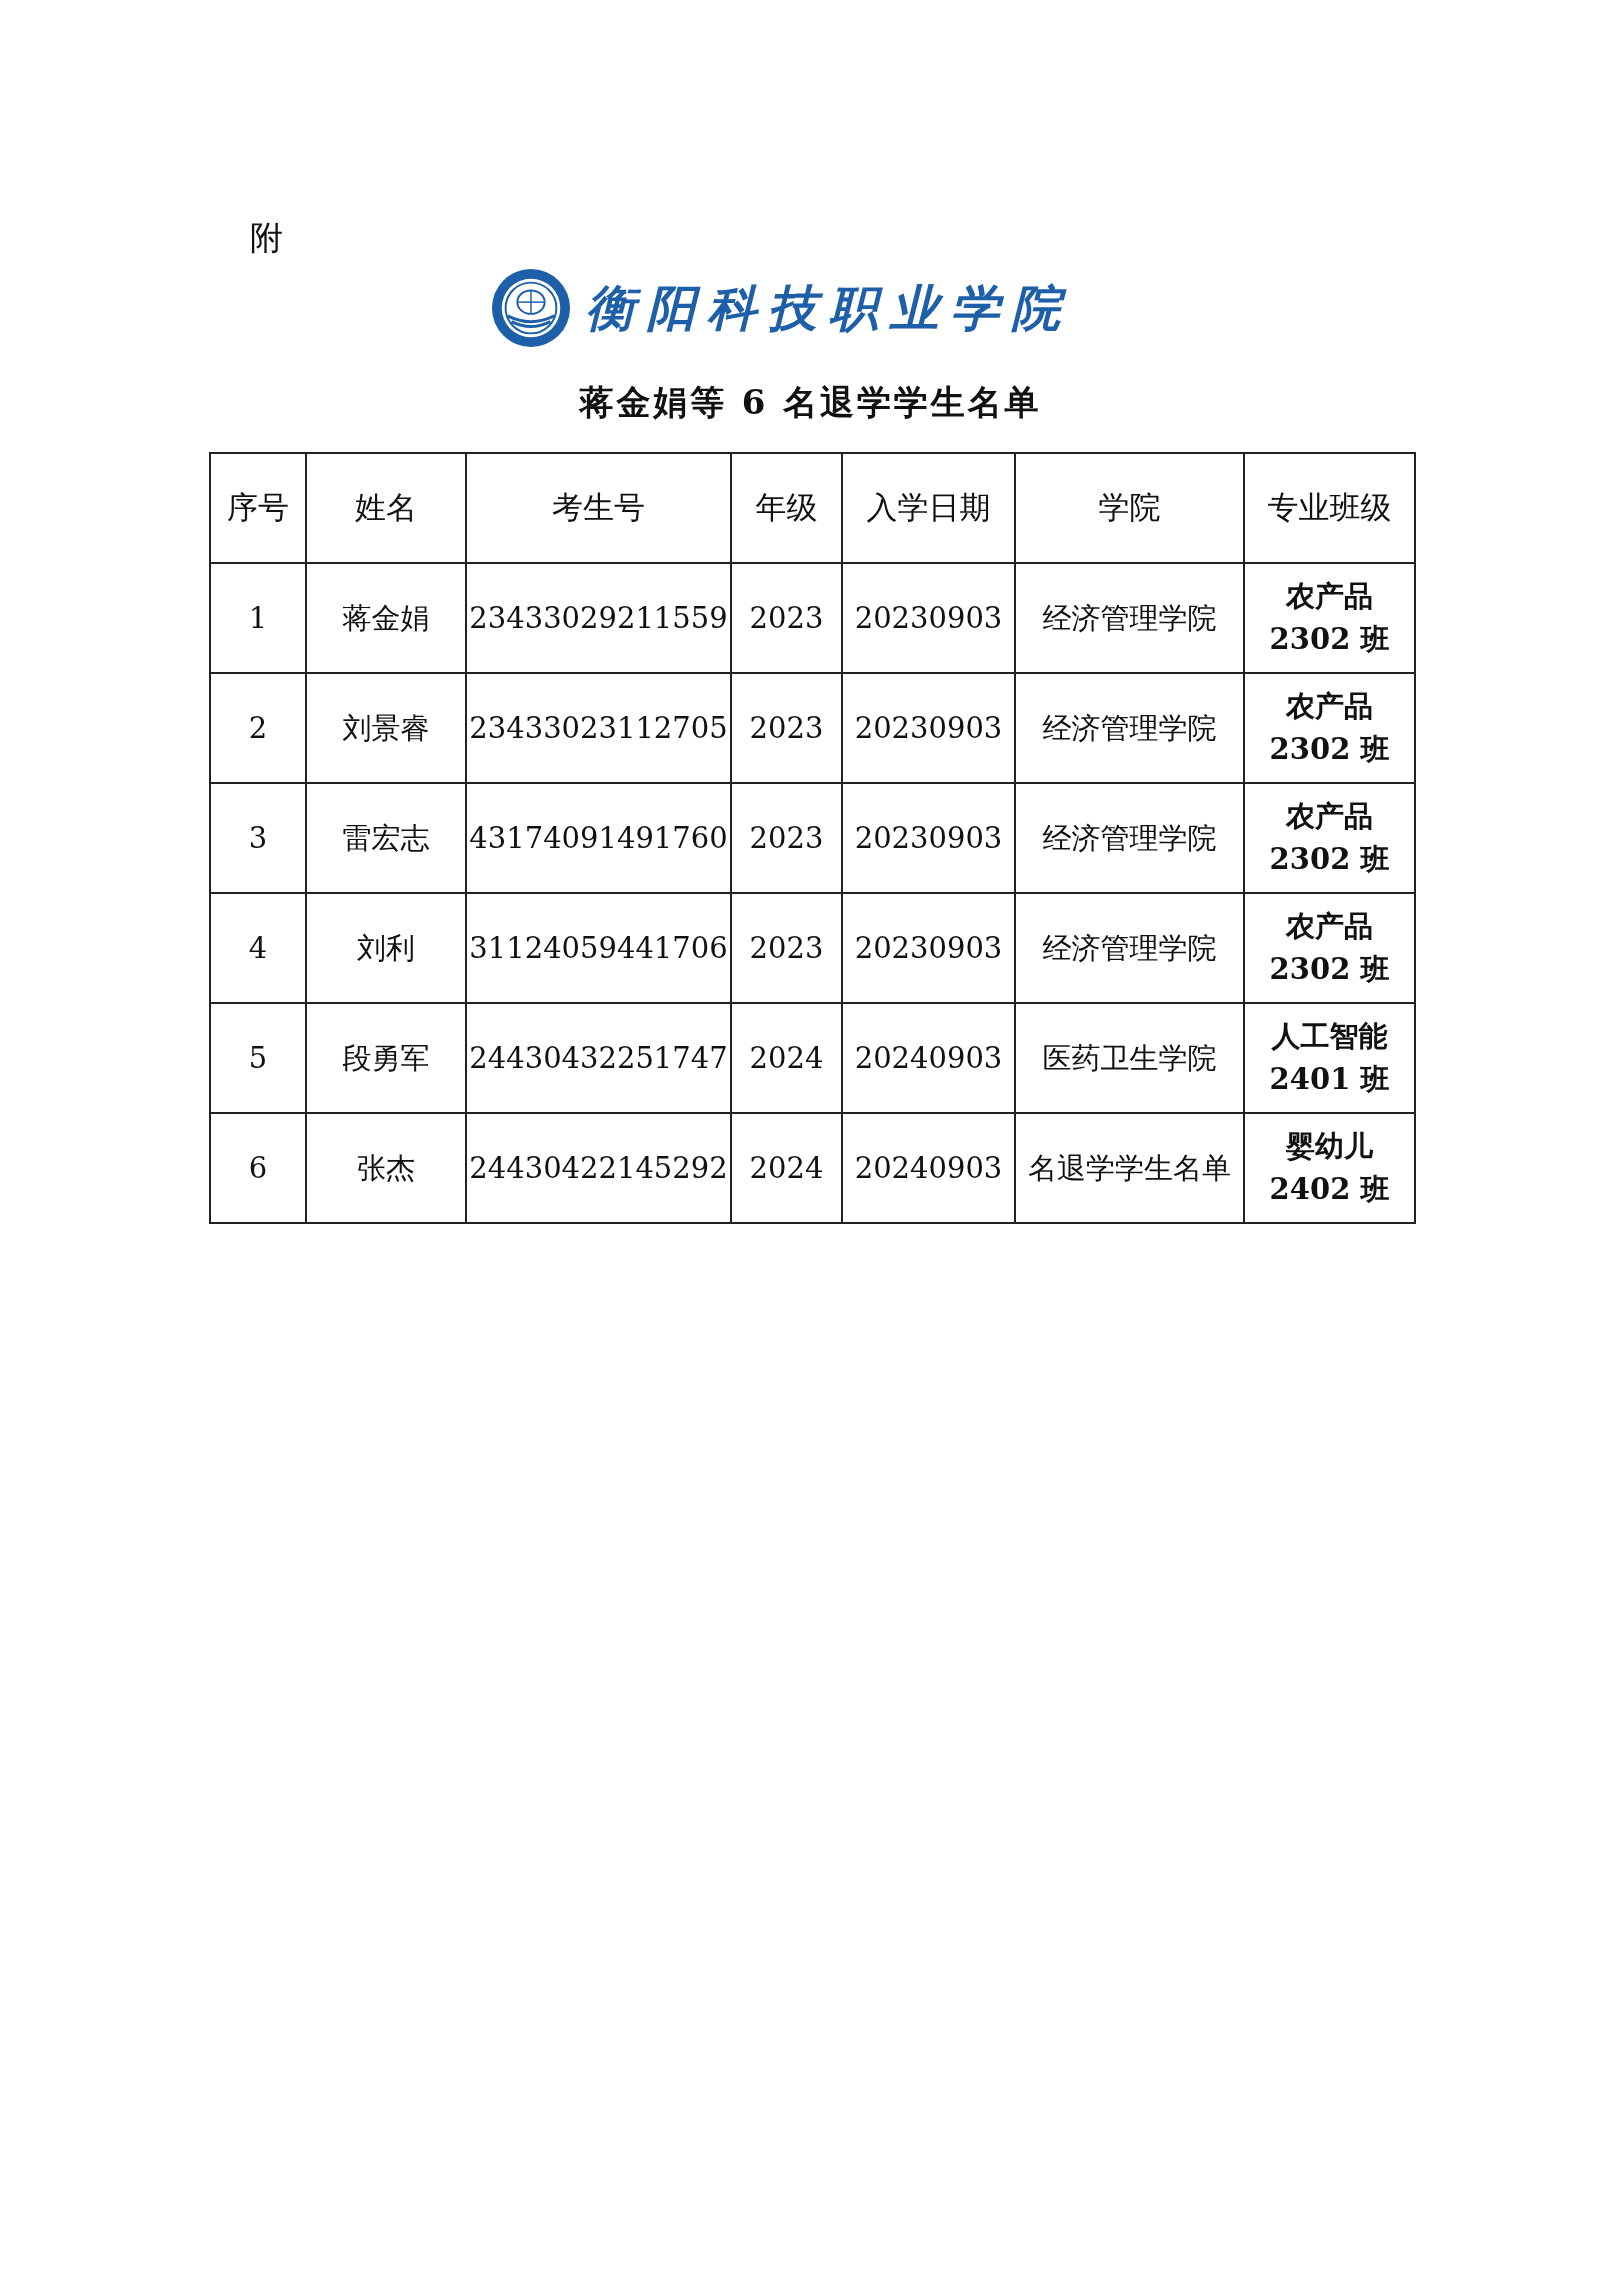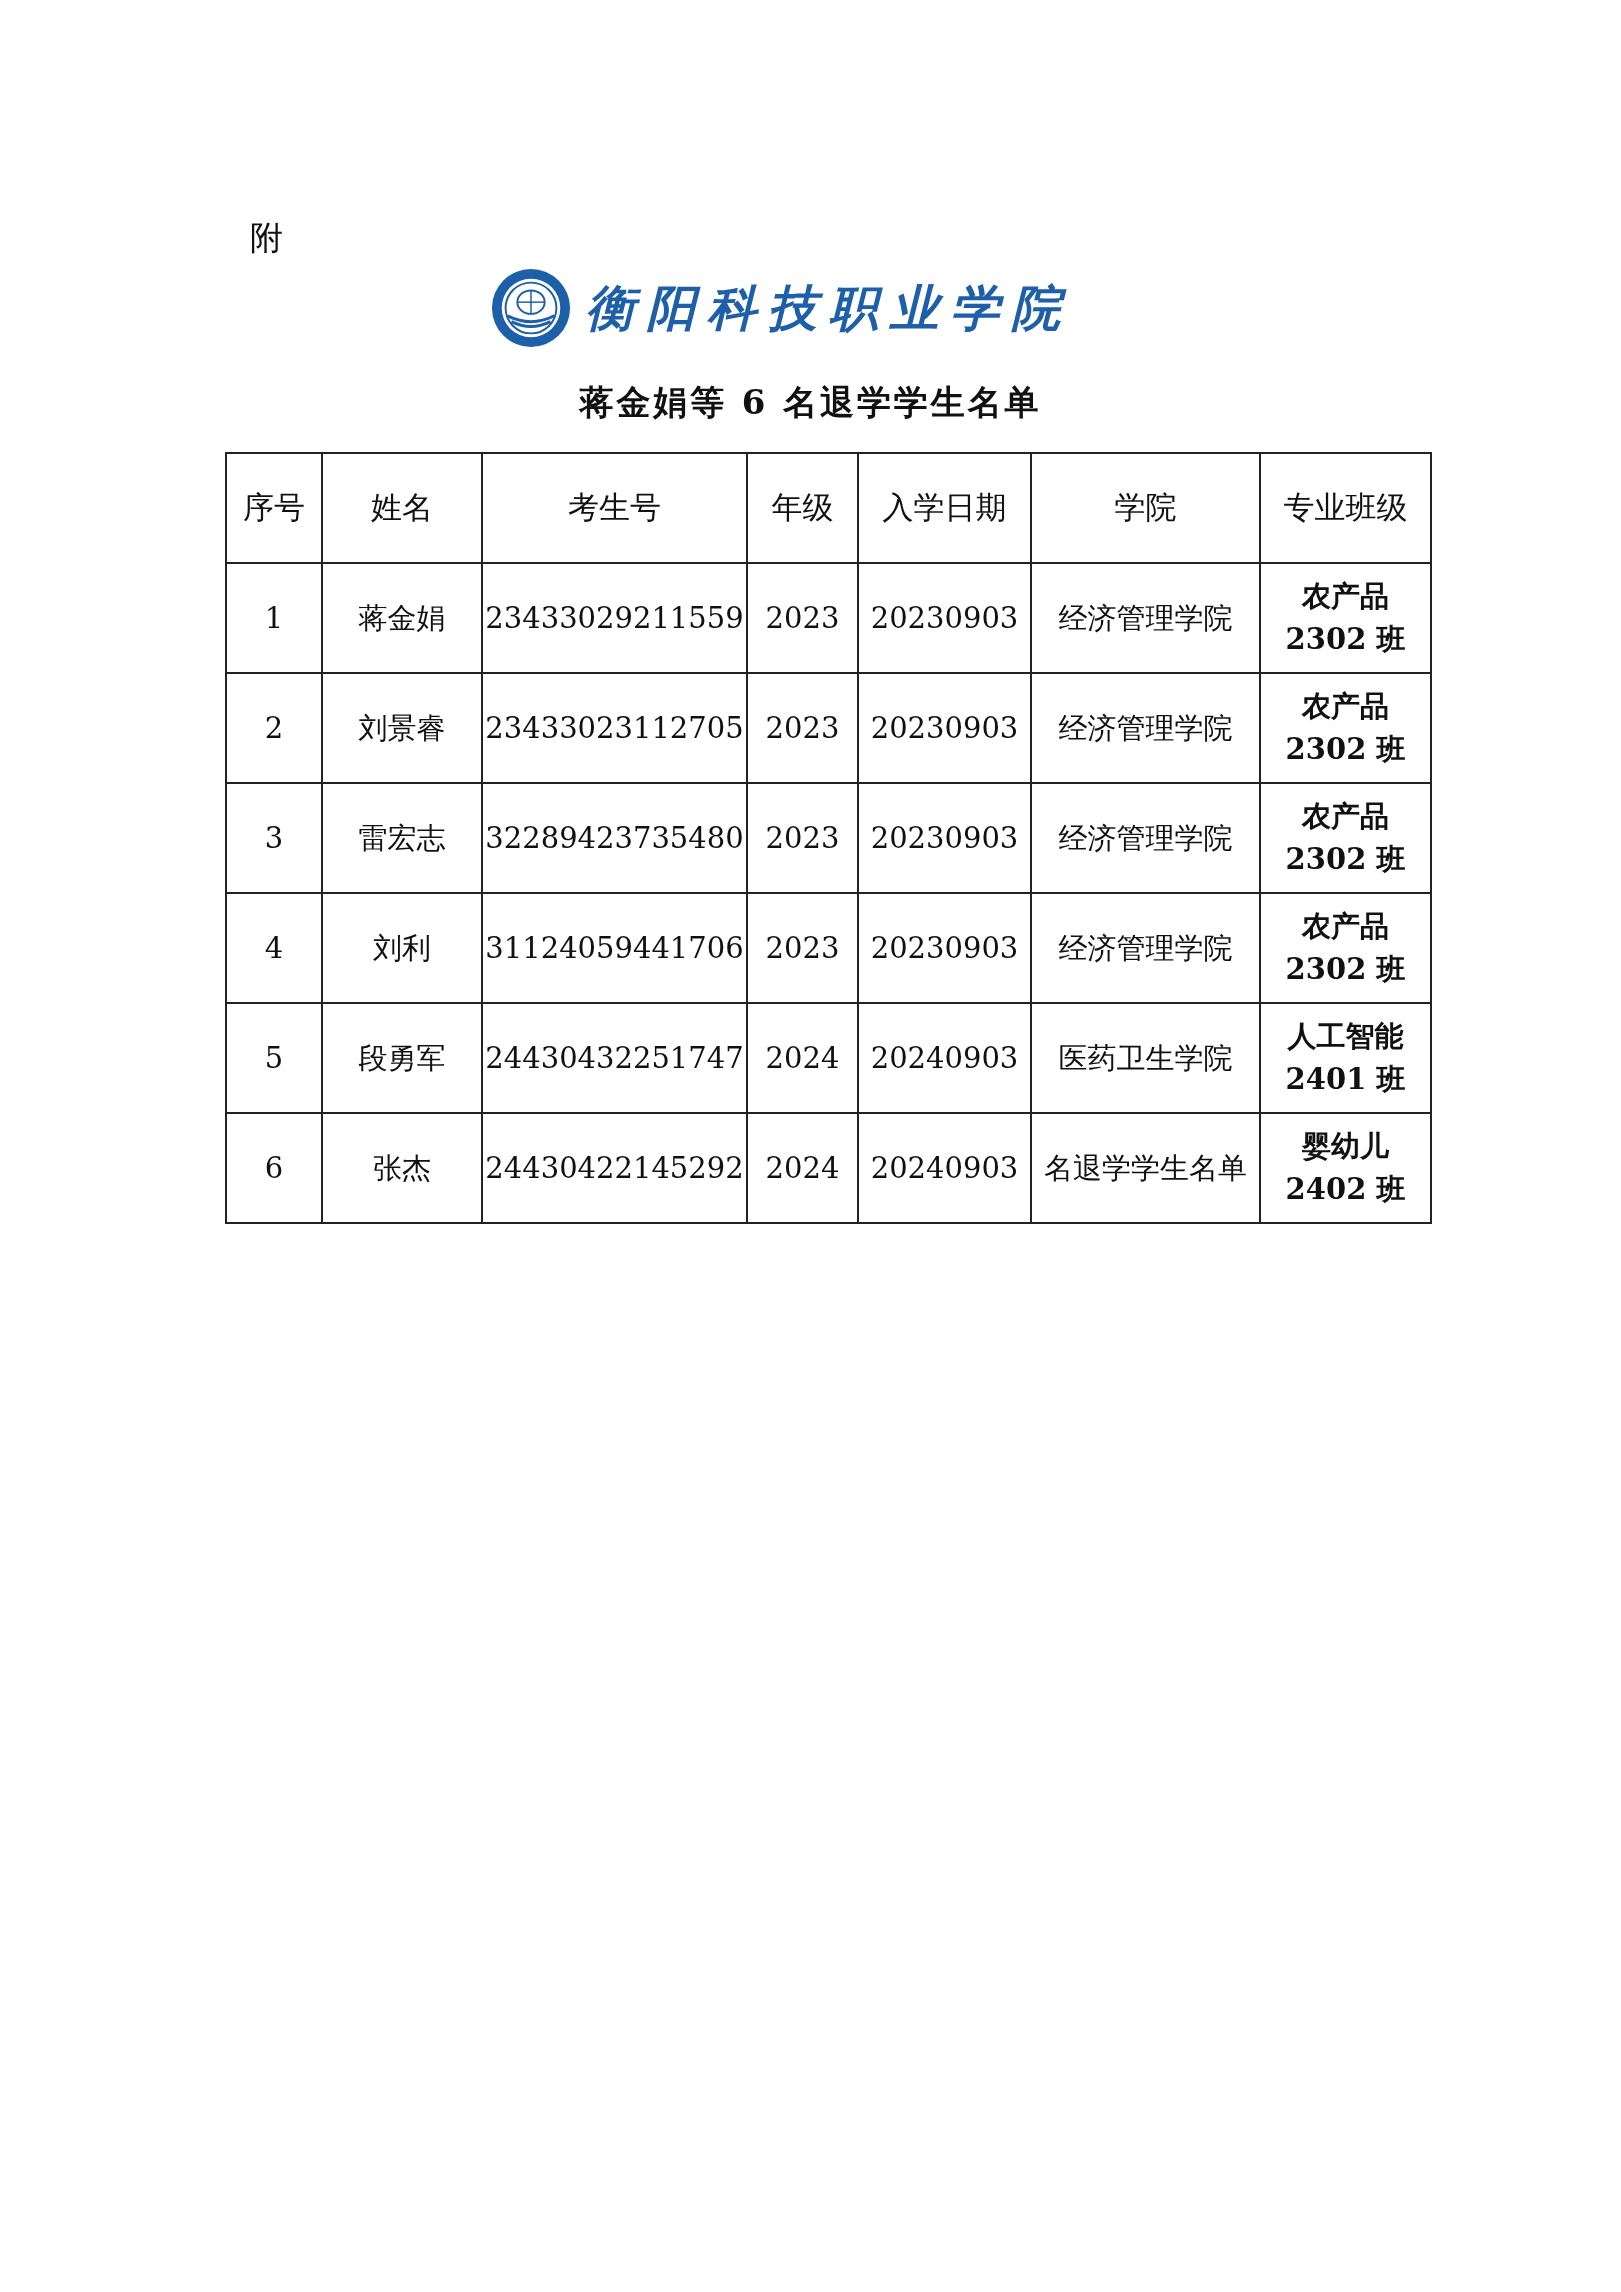--- a/index.html
+++ b/index.html
@@ -4,21 +4,21 @@
   <style>
     html, body { margin: 0; padding: 0; background: #ffffff; }
     body { width: 1621px; height: 2293px; position: relative; font-family: "DejaVu Serif", serif; color: #111; }
     .fu { position: absolute; left: 250px; top: 216px; font-size: 33px; font-family: "DejaVu Serif", serif; }
     .logo { position: absolute; left: 490px; top: 263px; width: 637px; height: 90px; display: flex; align-items: center; }
     .emblem { width: 82px; height: 82px; flex: none; }
     .logo-text { margin-left: 13.7px; display: flex; flex-direction: column; color: #1d5fa8; }
     .logo-cn { font-family: "DejaVu Serif", serif; font-weight: bold; font-size: 49px; letter-spacing: 11.8px; line-height: 55px; font-style: italic; }
     .logo-en { font-family: "DejaVu Sans", sans-serif; font-size: 18.6px; font-style: italic; line-height: 23.5px; letter-spacing: 0.3px; }
     .title { position: absolute; left: 0; width: 1621px; top: 380px; text-align: center; font-size: 34px; font-weight: bold; font-family: "DejaVu Serif", serif; letter-spacing: 2.9px; }
-    table.roster { position: absolute; left: 209px; top: 452px; border-collapse: collapse; table-layout: fixed; width: 1205px; margin-left: 16px; }
+    table.roster { position: absolute; left: 209px; top: 452px; border-collapse: collapse; table-layout: fixed; width: 1205px; }
     table.roster th, table.roster td { border: 2px solid #222; text-align: center; vertical-align: middle; padding: 0; }
     table.roster th { height: 108px; font-family: "DejaVu Sans", sans-serif; font-weight: normal; font-size: 31px; }
     table.roster td { height: 108px; font-size: 29px; font-family: "DejaVu Serif", serif; line-height: 43px; }
     td.cls { font-size: 28px; font-weight: bold; }
   </style>
 </head>
 <body>
 
 <div class="fu">附</div>
 
@@ -82,21 +82,21 @@
       <td>20230903</td>
       <td>经济管理学院</td>
       <td class="cls">
           <div>农产品</div>
           <div>2302 班</div>
         </td>
     </tr>
     <tr>
       <td>3</td>
       <td>雷宏志</td>
-      <td>32289423735480</td>
+      <td>43174091491760</td>
       <td>2023</td>
       <td>20230903</td>
       <td>经济管理学院</td>
       <td class="cls">
           <div>农产品</div>
           <div>2302 班</div>
         </td>
     </tr>
     <tr>
       <td>4</td>

